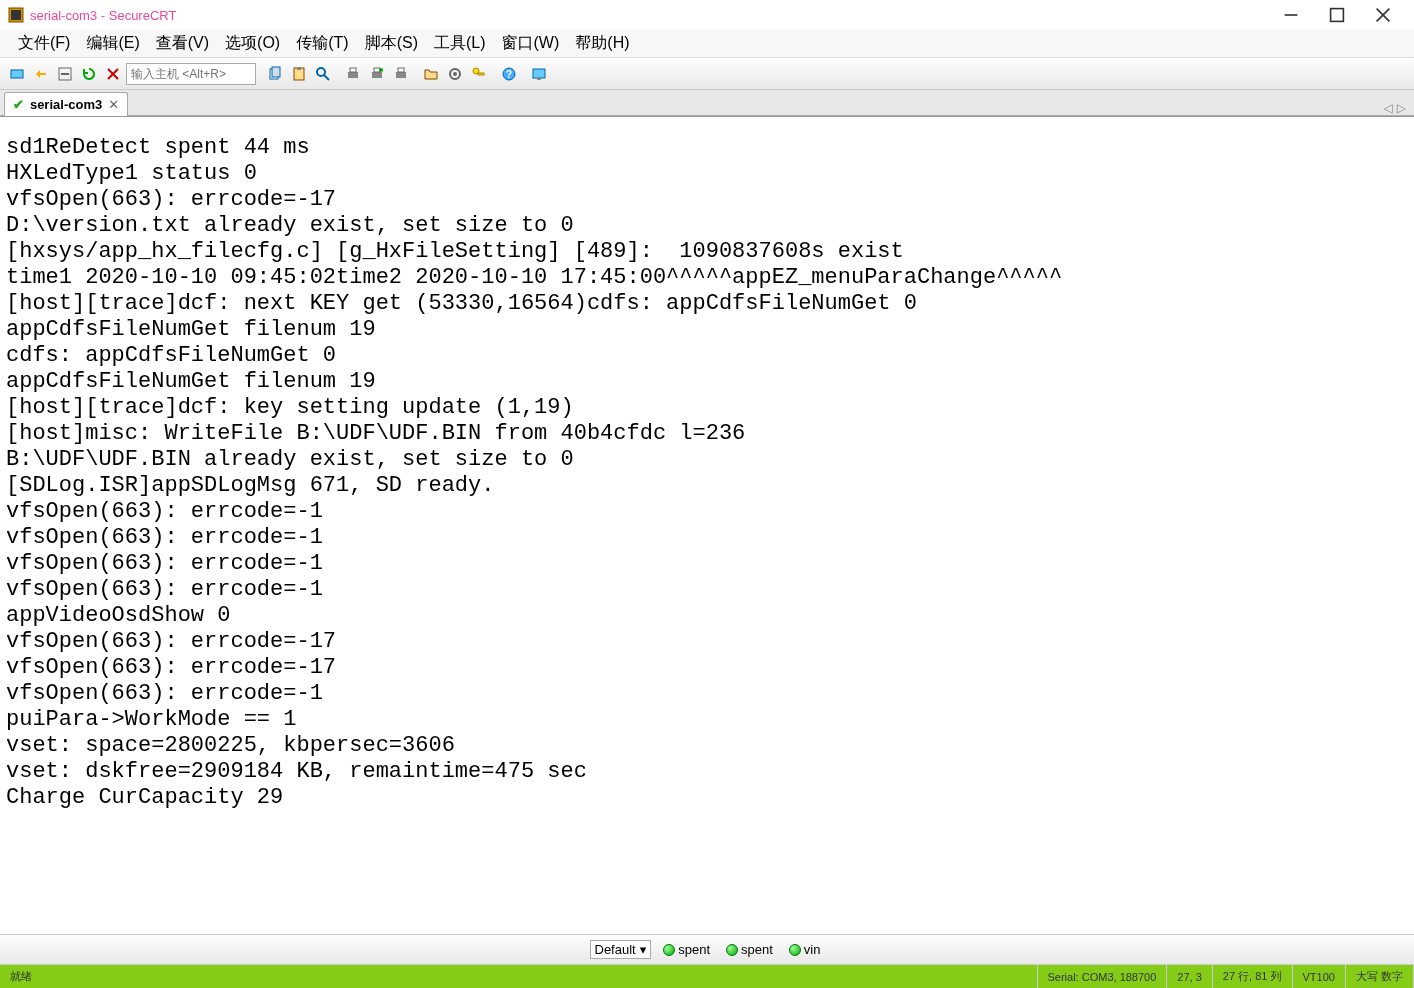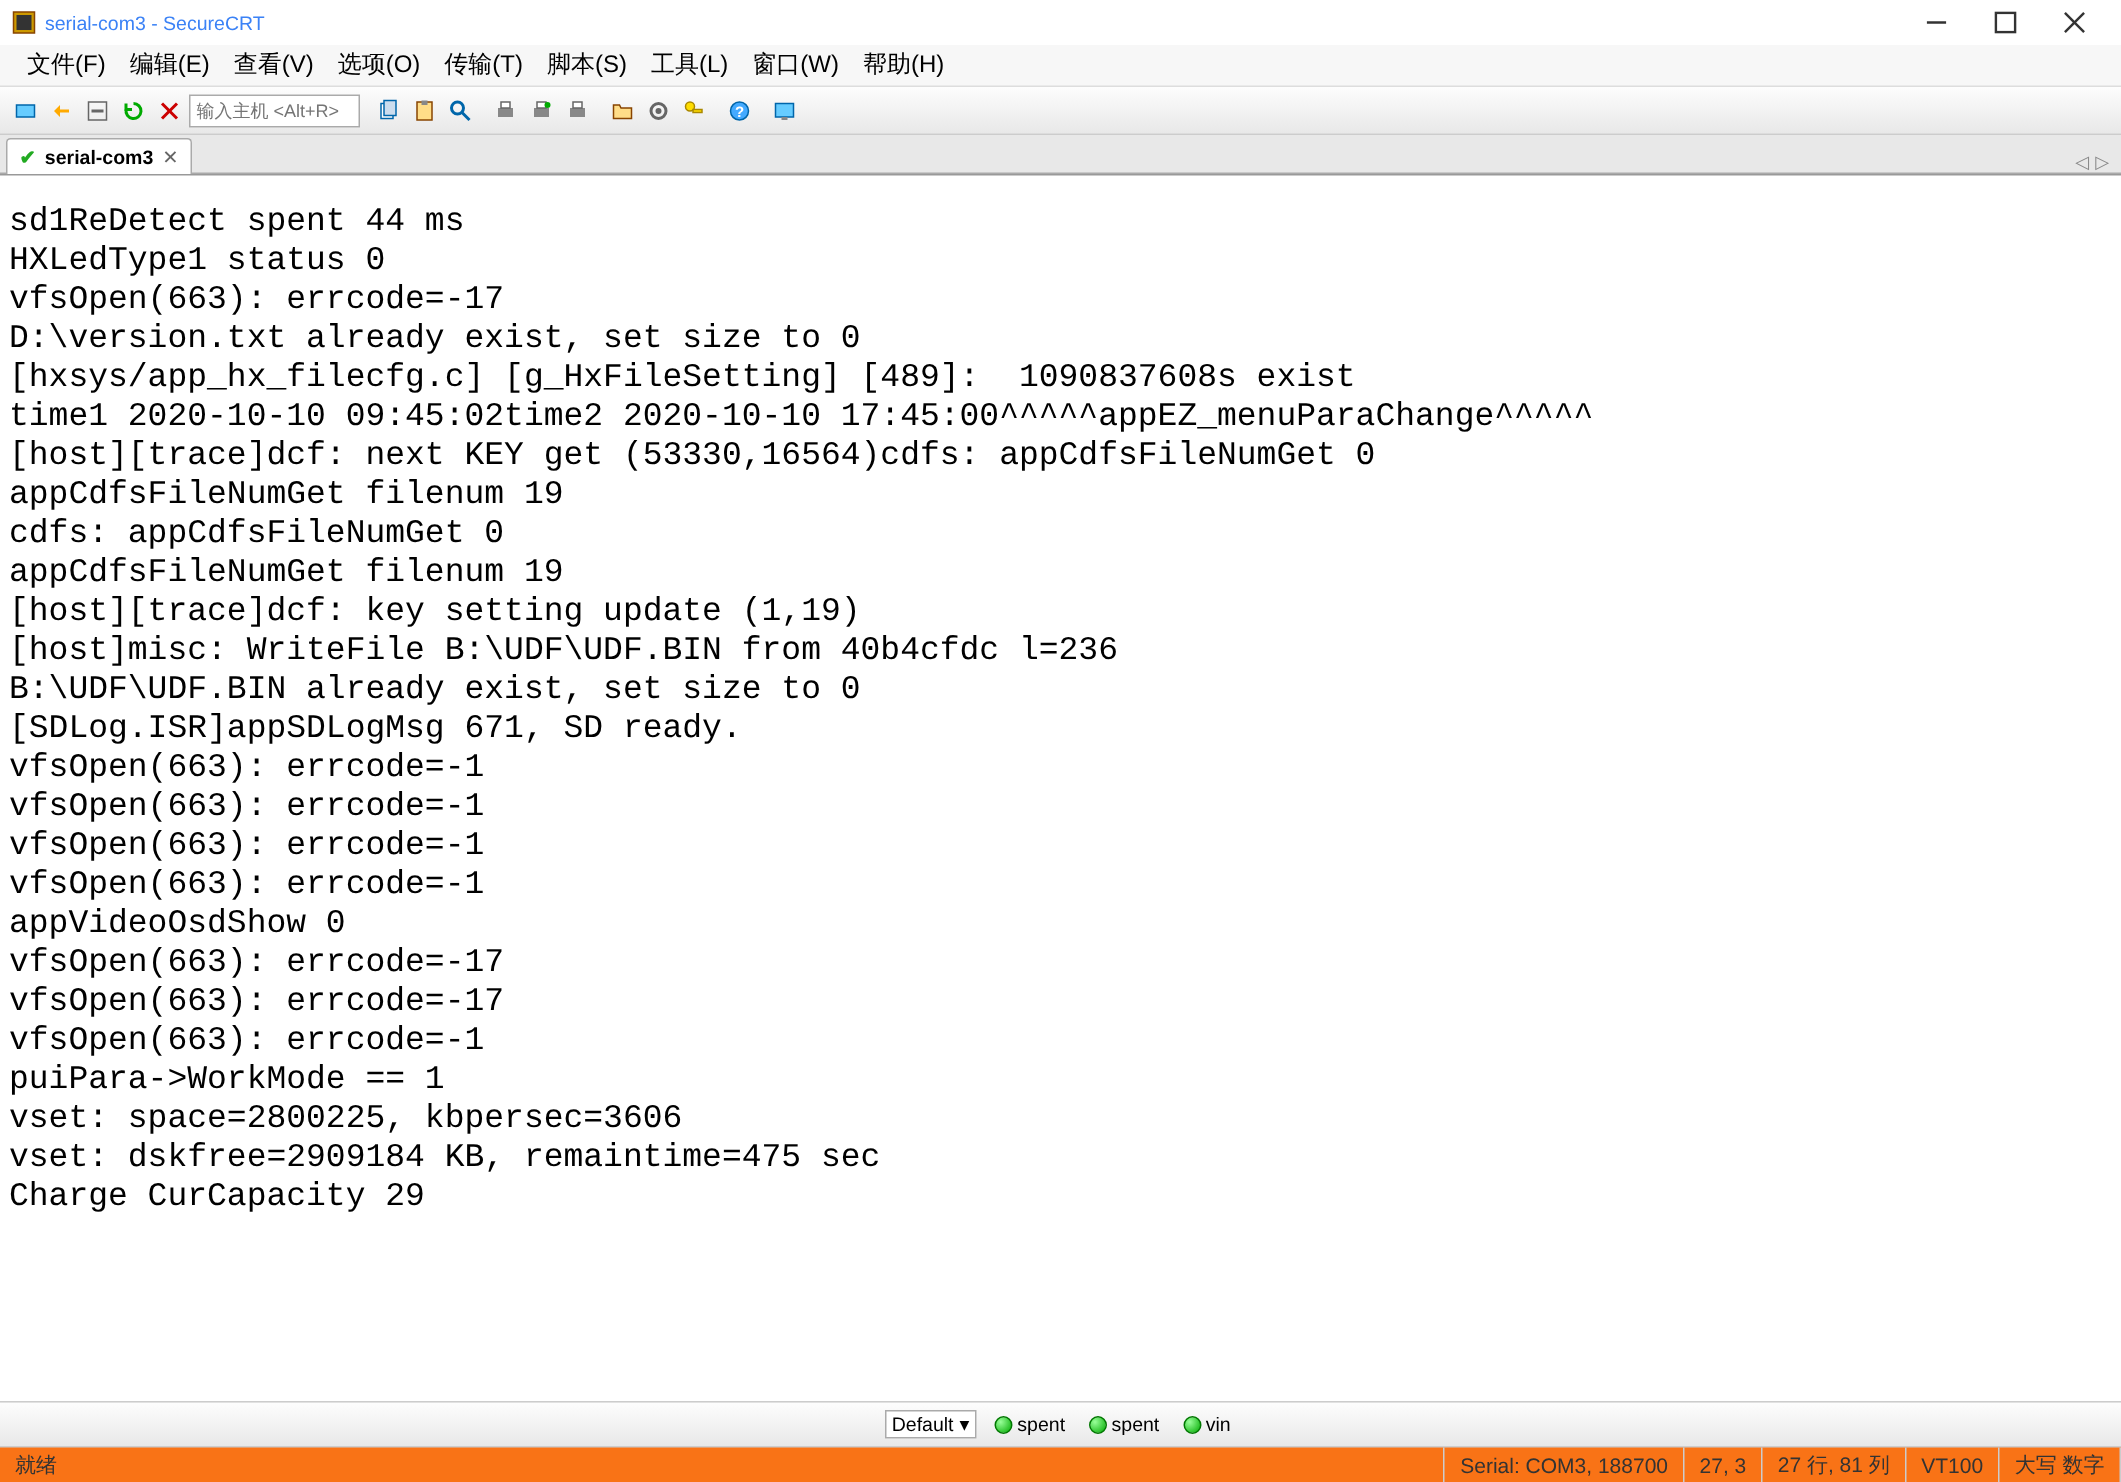--- a/index.html
+++ b/index.html
@@ -1,37 +1,37 @@
 <!DOCTYPE html>
 <html><head>
 <meta charset="utf-8">
 <style>
 * { box-sizing: border-box; margin: 0; padding: 0; }
 body { font-family: "Microsoft YaHei", "Segoe UI", Tahoma, sans-serif; font-size: 12px; background: #f0f0f0; width: 1414px; height: 988px; overflow: hidden; display: flex; flex-direction: column; }
-.titlebar { height: 30px; background: #fff; display: flex; align-items: center; padding: 0 8px; color: #3b82f6; }
+.titlebar { height: 30px; background: #fff; display: flex; align-items: center; padding: 0 8px; color: #ec4899; }
 .titlebar .appicon { width: 16px; height: 16px; margin-right: 6px; }
 .titlebar .title { flex: 1; font-size: 13px; }
 .titlebar .winbtn { width: 46px; height: 30px; display: flex; align-items: center; justify-content: center; color: #555; cursor: pointer; }
 .menubar { height: 28px; background: #f7f7f7; display: flex; align-items: center; padding: 0 10px; border-bottom: 1px solid #ddd; }
 .menubar .menuitem { padding: 4px 8px; font-size: 16px; cursor: pointer; }
 .toolbar { height: 32px; background: linear-gradient(#fdfdfd,#e8e8e8); display: flex; align-items: center; padding: 0 6px; border-bottom: 1px solid #ccc; gap: 2px; }
 .toolbar .tbtn { width: 22px; height: 22px; display: flex; align-items: center; justify-content: center; cursor: pointer; border-radius: 2px; }
 .toolbar .sep { width: 4px; }
-.toolbar .hostinput { width: 114px; height: 22px; border: 1px solid #aaa; padding: 0 4px; font-size: 12px; color: #888; background: #fff; }
+.toolbar .hostinput { width: 130px; height: 22px; border: 1px solid #aaa; padding: 0 4px; font-size: 12px; color: #888; background: #fff; }
 .tabbar { height: 26px; background: #e8e8e8; display: flex; align-items: flex-end; padding: 0 4px; border-bottom: 1px solid #aaa; position: relative; }
 .tabbar .tab { height: 24px; background: #fff; border: 1px solid #aaa; border-bottom: none; border-radius: 3px 3px 0 0; padding: 0 8px; display: flex; align-items: center; gap: 6px; font-size: 13px; font-weight: bold; position: relative; top: 1px; }
 .tabbar .tab .check { color: #2a2; font-weight: bold; }
 .tabbar .tab .closex { color: #666; cursor: pointer; font-weight: normal; font-size: 13px; }
 .tabbar .navarrows { margin-left: auto; display: flex; gap: 4px; color: #888; padding-right: 4px; }
 .terminal { flex: 1; background: #fff; overflow-y: scroll; overflow-x: hidden; padding: 18px 6px; font-family: "Consolas", "Courier New", monospace; font-size: 22px; line-height: 26px; color: #000; white-space: pre; border-top: 1px solid #999; }
 .quickbar { height: 30px; background: linear-gradient(#fdfdfd,#e8e8e8); display: flex; align-items: center; padding: 0 8px; border-top: 1px solid #ccc; gap: 8px; justify-content: center; }
 .quickbar .qbtn { display: flex; align-items: center; gap: 3px; font-size: 13px; cursor: pointer; padding: 2px 4px; }
 .quickbar .qbtn .ball { width: 12px; height: 12px; border-radius: 50%; background: radial-gradient(circle at 30% 30%, #9f9, #0a0); border: 1px solid #070; }
 .quickbar .dropdown { display: flex; align-items: center; border: 1px solid #aaa; padding: 1px 4px; font-size: 13px; background:#fff; }
-.statusbar { height: 24px; background: #f97316; border-top: 1px solid #ccc; display: flex; align-items: center; font-size: 14px; color: #333; }
+.statusbar { height: 24px; background: #84cc16; border-top: 1px solid #ccc; display: flex; align-items: center; font-size: 11px; color: #333; }
 .statusbar .cell { padding: 0 10px; border-right: 1px solid #ccc; height: 100%; display: flex; align-items: center; }
 .statusbar .flex { flex: 1; }
 svg { width: 16px; height: 16px; }
 </style>
 </head>
 <body>
 
 <div class="titlebar">
   <span class="appicon">
     <svg viewBox="0 0 16 16">

